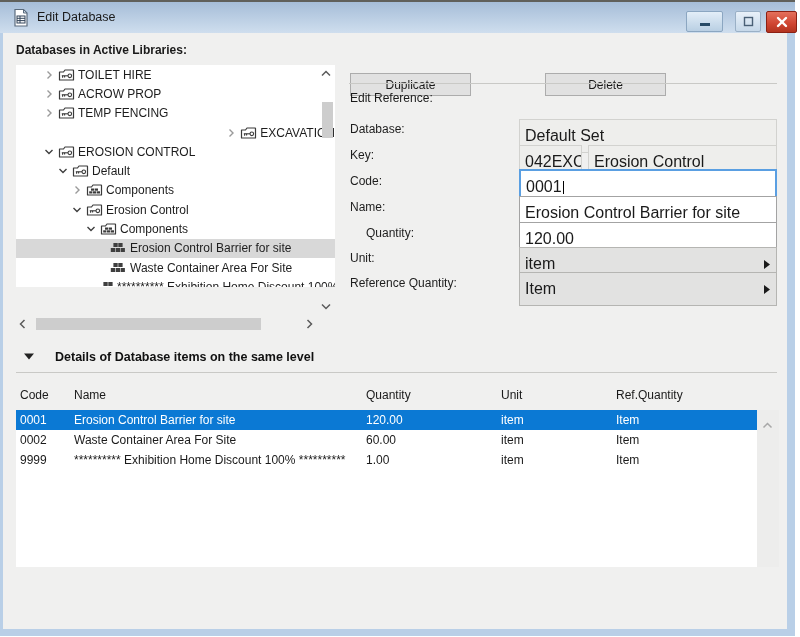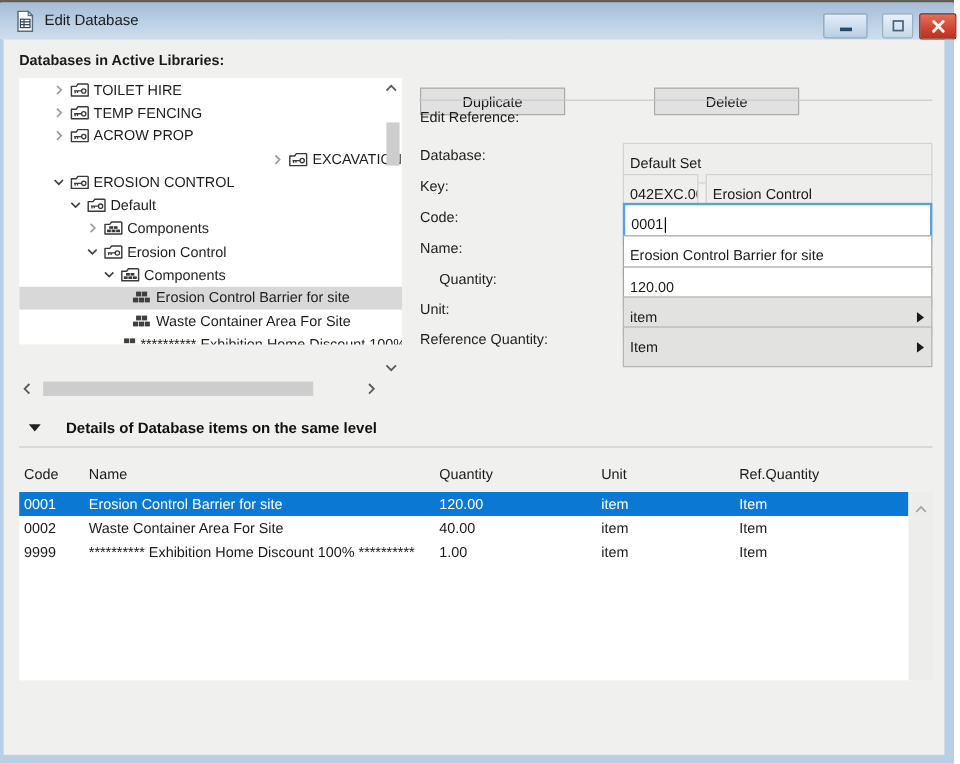--- a/index.html
+++ b/index.html
@@ -48,21 +48,21 @@
   .btn-delete { left:545px; top:49px; }
   .create-dd { position:absolute; left:677px; top:47px; width:100px; height:26px; background:#ffffff;
                border:1px solid #767676; font-size:12px; color:#1a1a1a;
                display:flex; align-items:center; padding:0 8px; justify-content:space-between; }
   .sep { position:absolute; height:1px; background:#c9c9c6; }
   .sep1 { left:349px; top:83px; width:428px; }
   .sep2 { left:16px; top:372px; width:761px; }
   .section-label { position:absolute; left:350px; top:91px; font-size:12px; color:#1a1a1a; }
 
   .frm-label { position:absolute; left:350px; font-size:12px; color:#1d1d1d; }
-  .field { position:absolute; left:519px; width:258px; height:21px; font-size:12px; color:#1a1a1a;
+  .field { position:absolute; left:519px; width:258px; height:21px; font-size:16px; color:#1a1a1a;
            display:flex; align-items:center; padding:16px 5px; overflow:hidden; white-space:nowrap; }
   .readonly { background:#eeeeec; border:1px solid #d2d2cf; }
   .editable { background:#ffffff; border:1px solid #a3a3a3; }
   .focused  { background:#ffffff; border:2px solid #5a9fe2; height:23px; }
   .caret { display:inline-block; width:1px; height:13px; background:#000; margin-left:1px; }
   .flatdd { background:#e2e2e1; border:1px solid #b5b5b2; justify-content:space-between; padding-right:6px; }
 
   
   .details-tri { position:absolute; left:24px; top:353px; }
   .details-header { position:absolute; left:55px; top:350px; font-size:12.5px; font-weight:bold; color:#111; }
@@ -146,38 +146,38 @@
             </span>
             <span class="ticon">
               <svg width="17" height="14" viewBox="0 0 17 14">
                 <path d="M1.5,4 L5.5,4 L7,2 L15,2 L15.5,2.5 L15.5,12 L1.5,12 Z" fill="#fff" stroke="#3a3a3a" stroke-width="1.2" stroke-linejoin="round"></path>
                 <circle cx="11.8" cy="7.8" r="1.8" fill="none" stroke="#3a3a3a" stroke-width="1.1"></circle>
                 <line x1="10" y1="7.8" x2="3.8" y2="7.8" stroke="#3a3a3a" stroke-width="1.1"></line>
                 <line x1="4.6" y1="7.8" x2="4.6" y2="9.8" stroke="#3a3a3a" stroke-width="1.1"></line>
                 <line x1="6.6" y1="7.8" x2="6.6" y2="9.6" stroke="#3a3a3a" stroke-width="1.1"></line>
               </svg>
             </span>
+            <span class="tlabel">ACROW PROP</span>
+          </div>
+          <div class="tree-row" style="padding-left: 28px;">
+            <span class="chev">
+              <svg width="10" height="10" viewBox="0 0 10 10">
+                <polyline points="3.5,1.5 7,5 3.5,8.5" fill="none" stroke="#9a9a9a" stroke-width="1.4"></polyline>
+              </svg>
+            </span>
+            <span class="ticon">
+              <svg width="17" height="14" viewBox="0 0 17 14">
+                <path d="M1.5,4 L5.5,4 L7,2 L15,2 L15.5,2.5 L15.5,12 L1.5,12 Z" fill="#fff" stroke="#3a3a3a" stroke-width="1.2" stroke-linejoin="round"></path>
+                <circle cx="11.8" cy="7.8" r="1.8" fill="none" stroke="#3a3a3a" stroke-width="1.1"></circle>
+                <line x1="10" y1="7.8" x2="3.8" y2="7.8" stroke="#3a3a3a" stroke-width="1.1"></line>
+                <line x1="4.6" y1="7.8" x2="4.6" y2="9.8" stroke="#3a3a3a" stroke-width="1.1"></line>
+                <line x1="6.6" y1="7.8" x2="6.6" y2="9.6" stroke="#3a3a3a" stroke-width="1.1"></line>
+              </svg>
+            </span>
             <span class="tlabel">TEMP FENCING</span>
-          </div>
-          <div class="tree-row" style="padding-left: 28px;">
-            <span class="chev">
-              <svg width="10" height="10" viewBox="0 0 10 10">
-                <polyline points="3.5,1.5 7,5 3.5,8.5" fill="none" stroke="#9a9a9a" stroke-width="1.4"></polyline>
-              </svg>
-            </span>
-            <span class="ticon">
-              <svg width="17" height="14" viewBox="0 0 17 14">
-                <path d="M1.5,4 L5.5,4 L7,2 L15,2 L15.5,2.5 L15.5,12 L1.5,12 Z" fill="#fff" stroke="#3a3a3a" stroke-width="1.2" stroke-linejoin="round"></path>
-                <circle cx="11.8" cy="7.8" r="1.8" fill="none" stroke="#3a3a3a" stroke-width="1.1"></circle>
-                <line x1="10" y1="7.8" x2="3.8" y2="7.8" stroke="#3a3a3a" stroke-width="1.1"></line>
-                <line x1="4.6" y1="7.8" x2="4.6" y2="9.8" stroke="#3a3a3a" stroke-width="1.1"></line>
-                <line x1="6.6" y1="7.8" x2="6.6" y2="9.6" stroke="#3a3a3a" stroke-width="1.1"></line>
-              </svg>
-            </span>
-            <span class="tlabel">ACROW PROP</span>
           </div>
           <div class="tree-row" style="padding-left: 44px; justify-content: flex-end;">
             <span class="chev">
               <svg width="10" height="10" viewBox="0 0 10 10">
                 <polyline points="3.5,1.5 7,5 3.5,8.5" fill="none" stroke="#9a9a9a" stroke-width="1.4"></polyline>
               </svg>
             </span>
             <span class="ticon">
               <svg width="17" height="14" viewBox="0 0 17 14">
                 <path d="M1.5,4 L5.5,4 L7,2 L15,2 L15.5,2.5 L15.5,12 L1.5,12 Z" fill="#fff" stroke="#3a3a3a" stroke-width="1.2" stroke-linejoin="round"></path>
@@ -415,21 +415,21 @@
           <div class="drow cols sel">
             <span class="col-code">0001</span>
             <span class="col-name">Erosion Control Barrier for site</span>
             <span class="col-qty">120.00</span>
             <span class="col-unit">item</span>
             <span class="col-ref">Item</span>
           </div>
           <div class="drow cols">
             <span class="col-code">0002</span>
             <span class="col-name">Waste Container Area For Site</span>
-            <span class="col-qty">40.00</span>
+            <span class="col-qty">60.00</span>
             <span class="col-unit">item</span>
             <span class="col-ref">Item</span>
           </div>
           <div class="drow cols">
             <span class="col-code">9999</span>
             <span class="col-name">********** Exhibition Home Discount 100% **********</span>
             <span class="col-qty">1.00</span>
             <span class="col-unit">item</span>
             <span class="col-ref">Item</span>
           </div>

